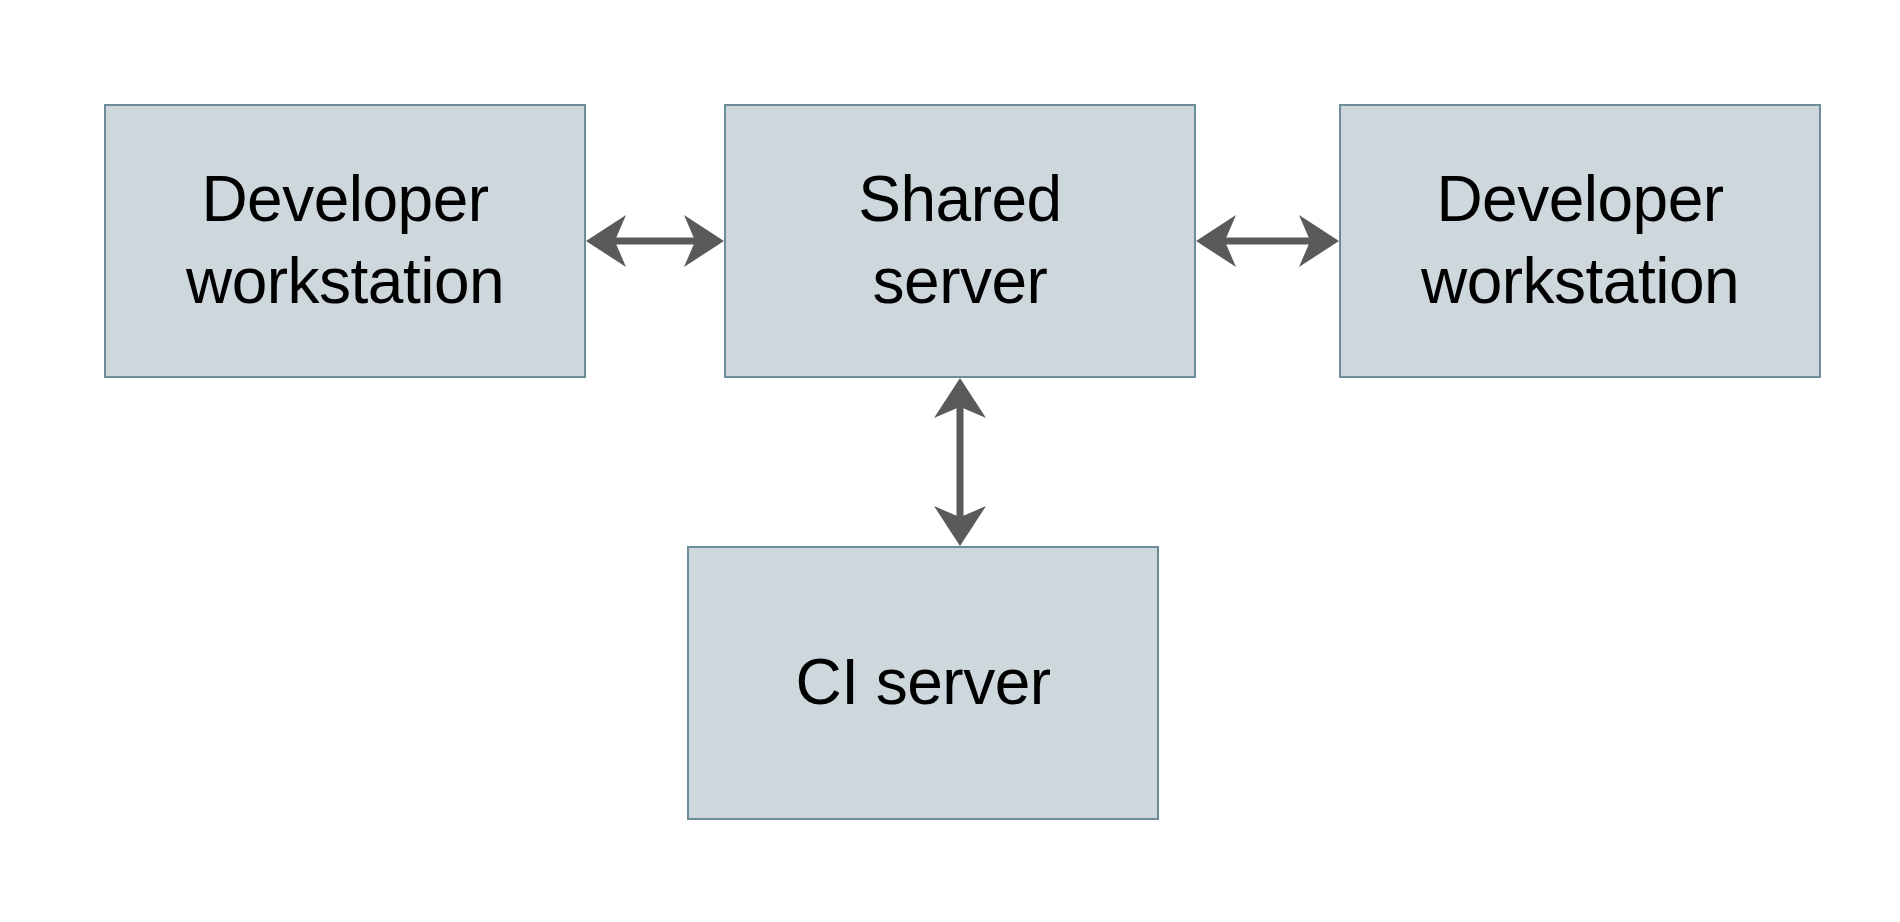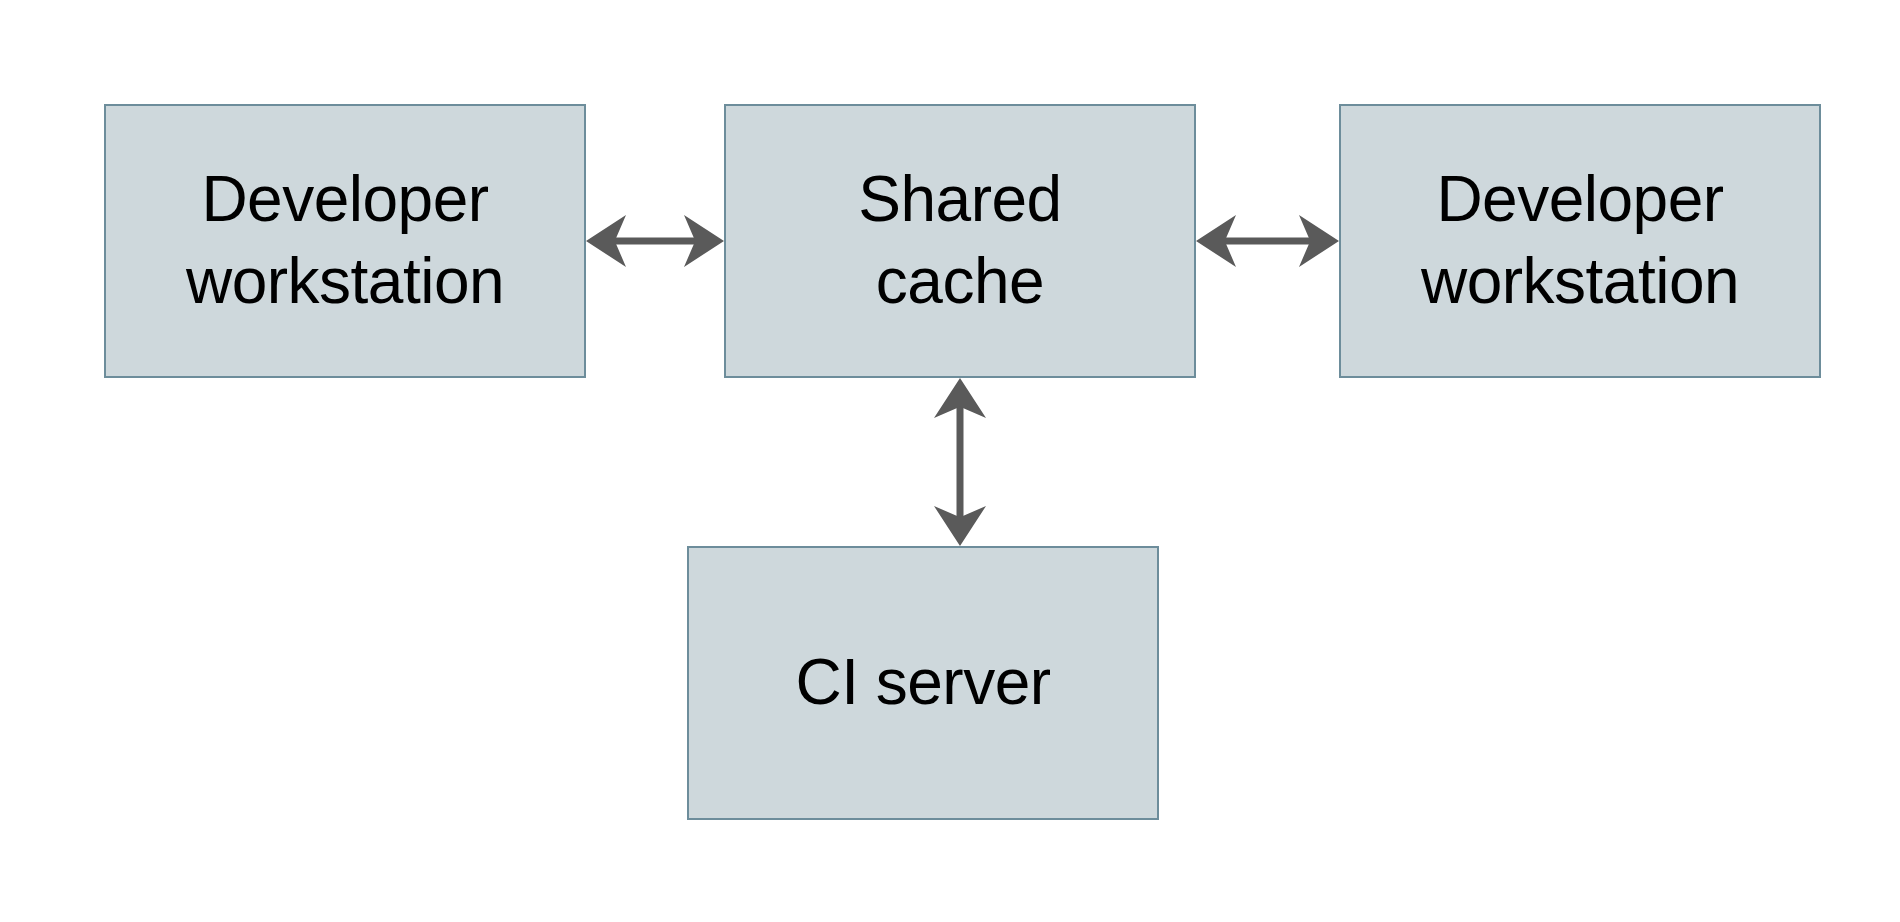--- a/index.html
+++ b/index.html
@@ -55,21 +55,21 @@
 
 <div id="canvas" style="background: rgb(255, 255, 255); margin-left: 16px;">
 
   <div class="node" id="node-dev-left" style="left: 88px; top: 104px; width: 482px; height: 274px; background: rgb(206, 216, 220); border-color: rgb(109, 141, 155); color: rgb(0, 0, 0);">
     <span class="node-label">Developer
 workstation</span>
   </div>
 
   <div class="node" id="node-shared-cache" style="left: 708px; top: 104px; width: 472px; height: 274px; background: rgb(206, 216, 220); border-color: rgb(109, 141, 155); color: rgb(0, 0, 0);">
     <span class="node-label">Shared
-cache</span>
+server</span>
   </div>
 
   <div class="node" id="node-dev-right" style="left: 1323px; top: 104px; width: 482px; height: 274px; background: rgb(206, 216, 220); border-color: rgb(109, 141, 155); color: rgb(0, 0, 0);">
     <span class="node-label">Developer
 workstation</span>
   </div>
 
   <div class="node" id="node-ci-server" style="left: 671px; top: 546px; width: 472px; height: 274px; background: rgb(206, 216, 220); border-color: rgb(109, 141, 155); color: rgb(0, 0, 0);">
     <span class="node-label">CI server</span>
   </div>

